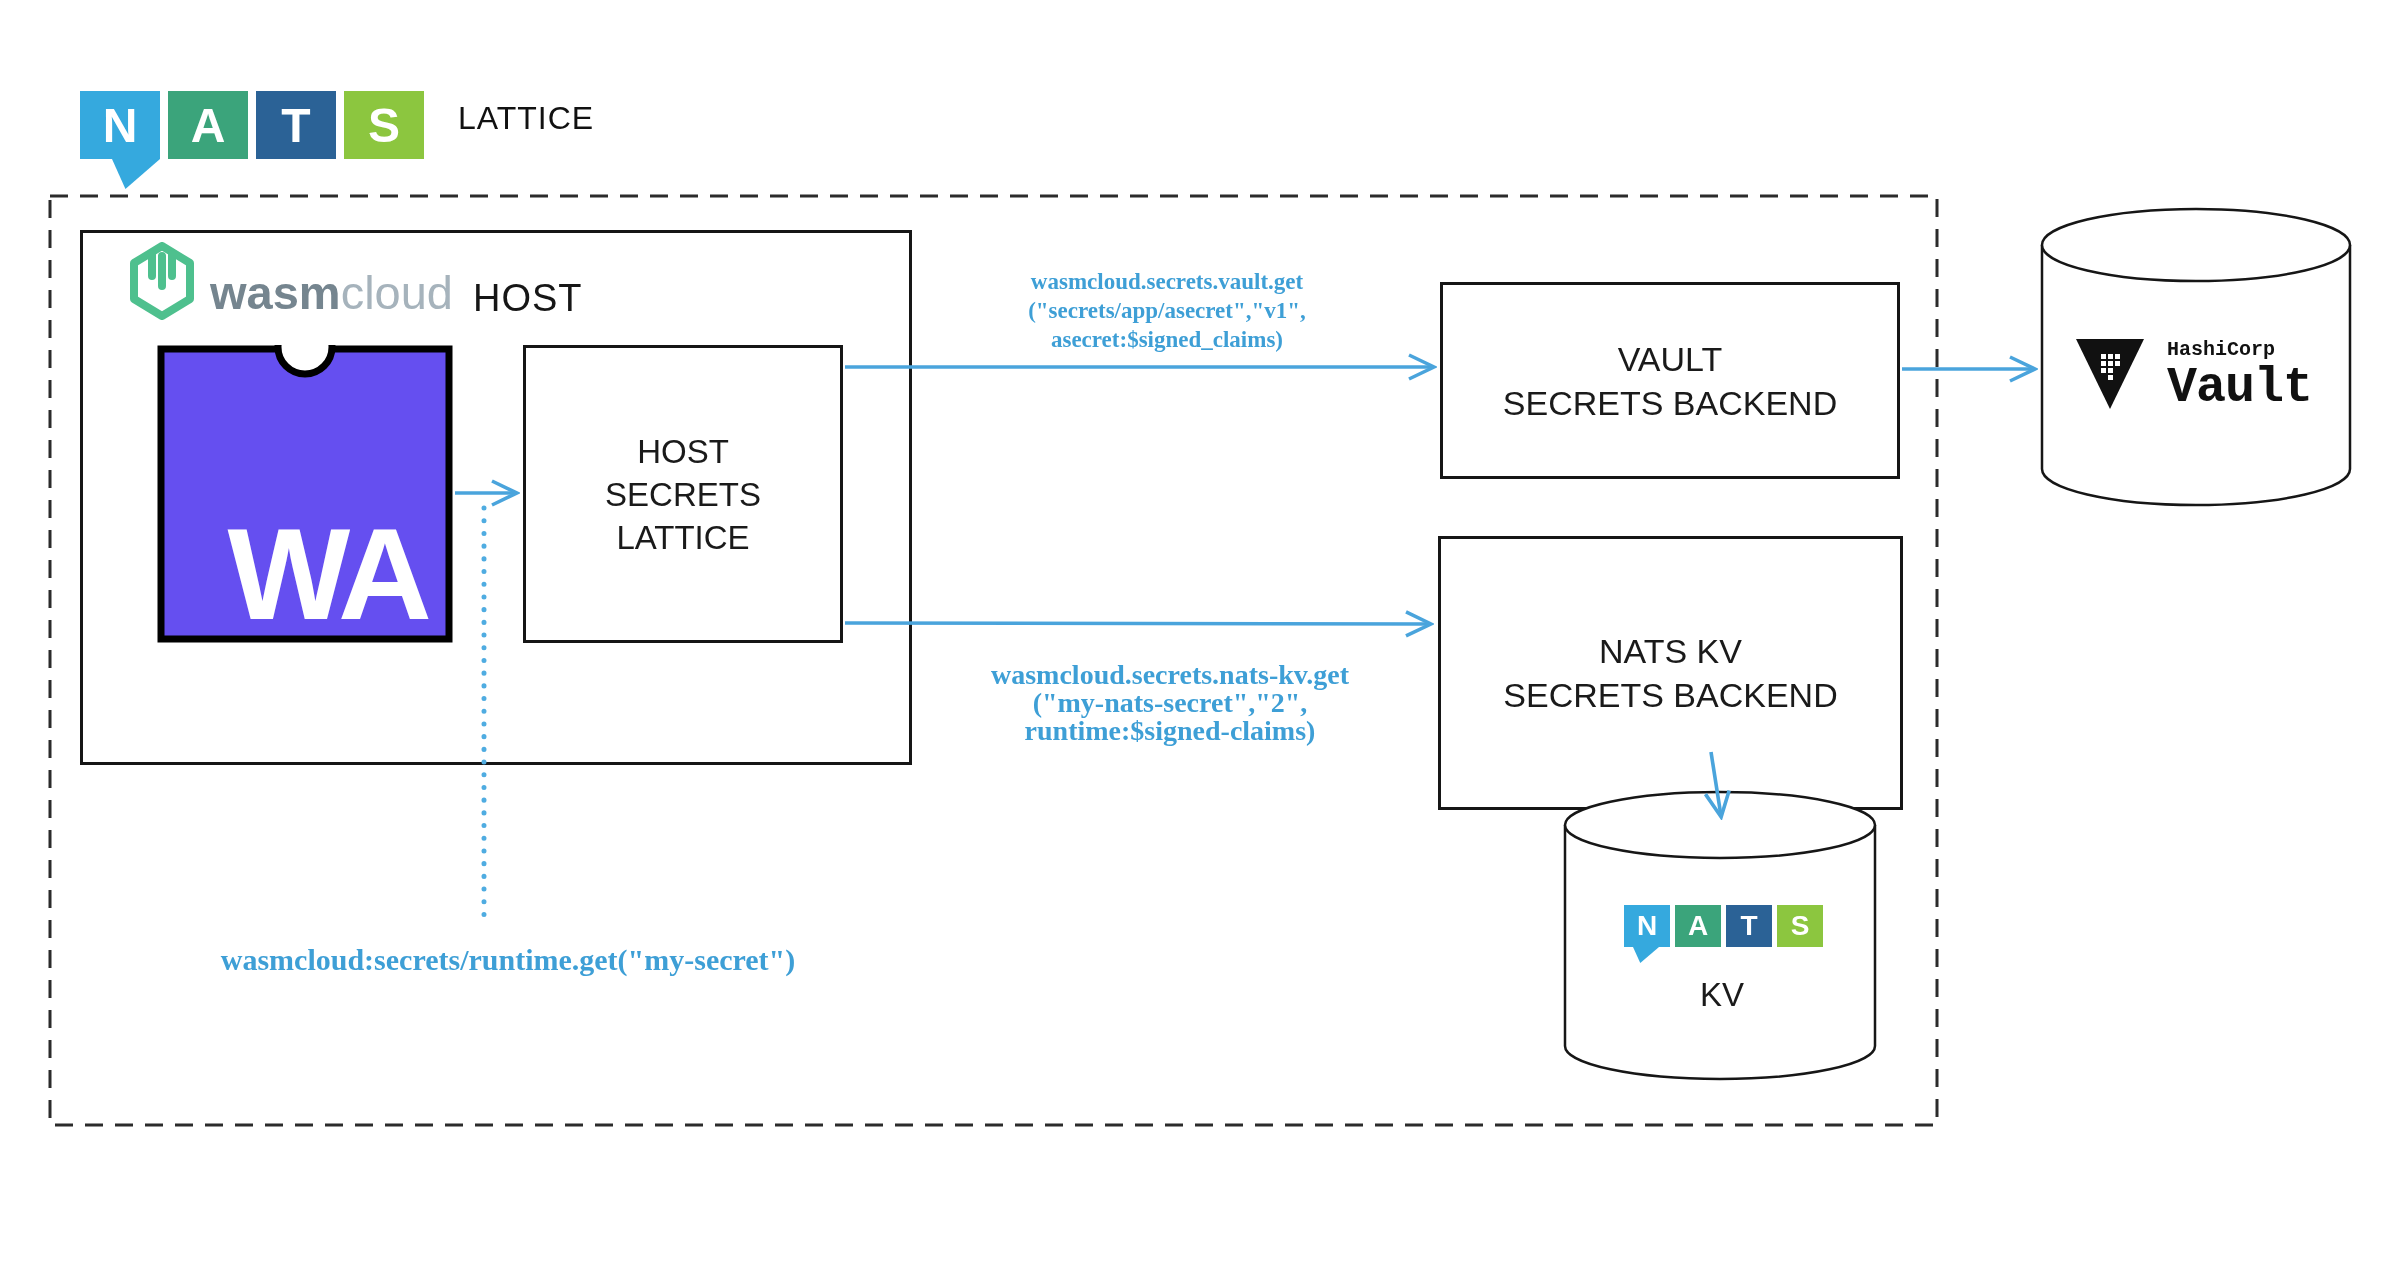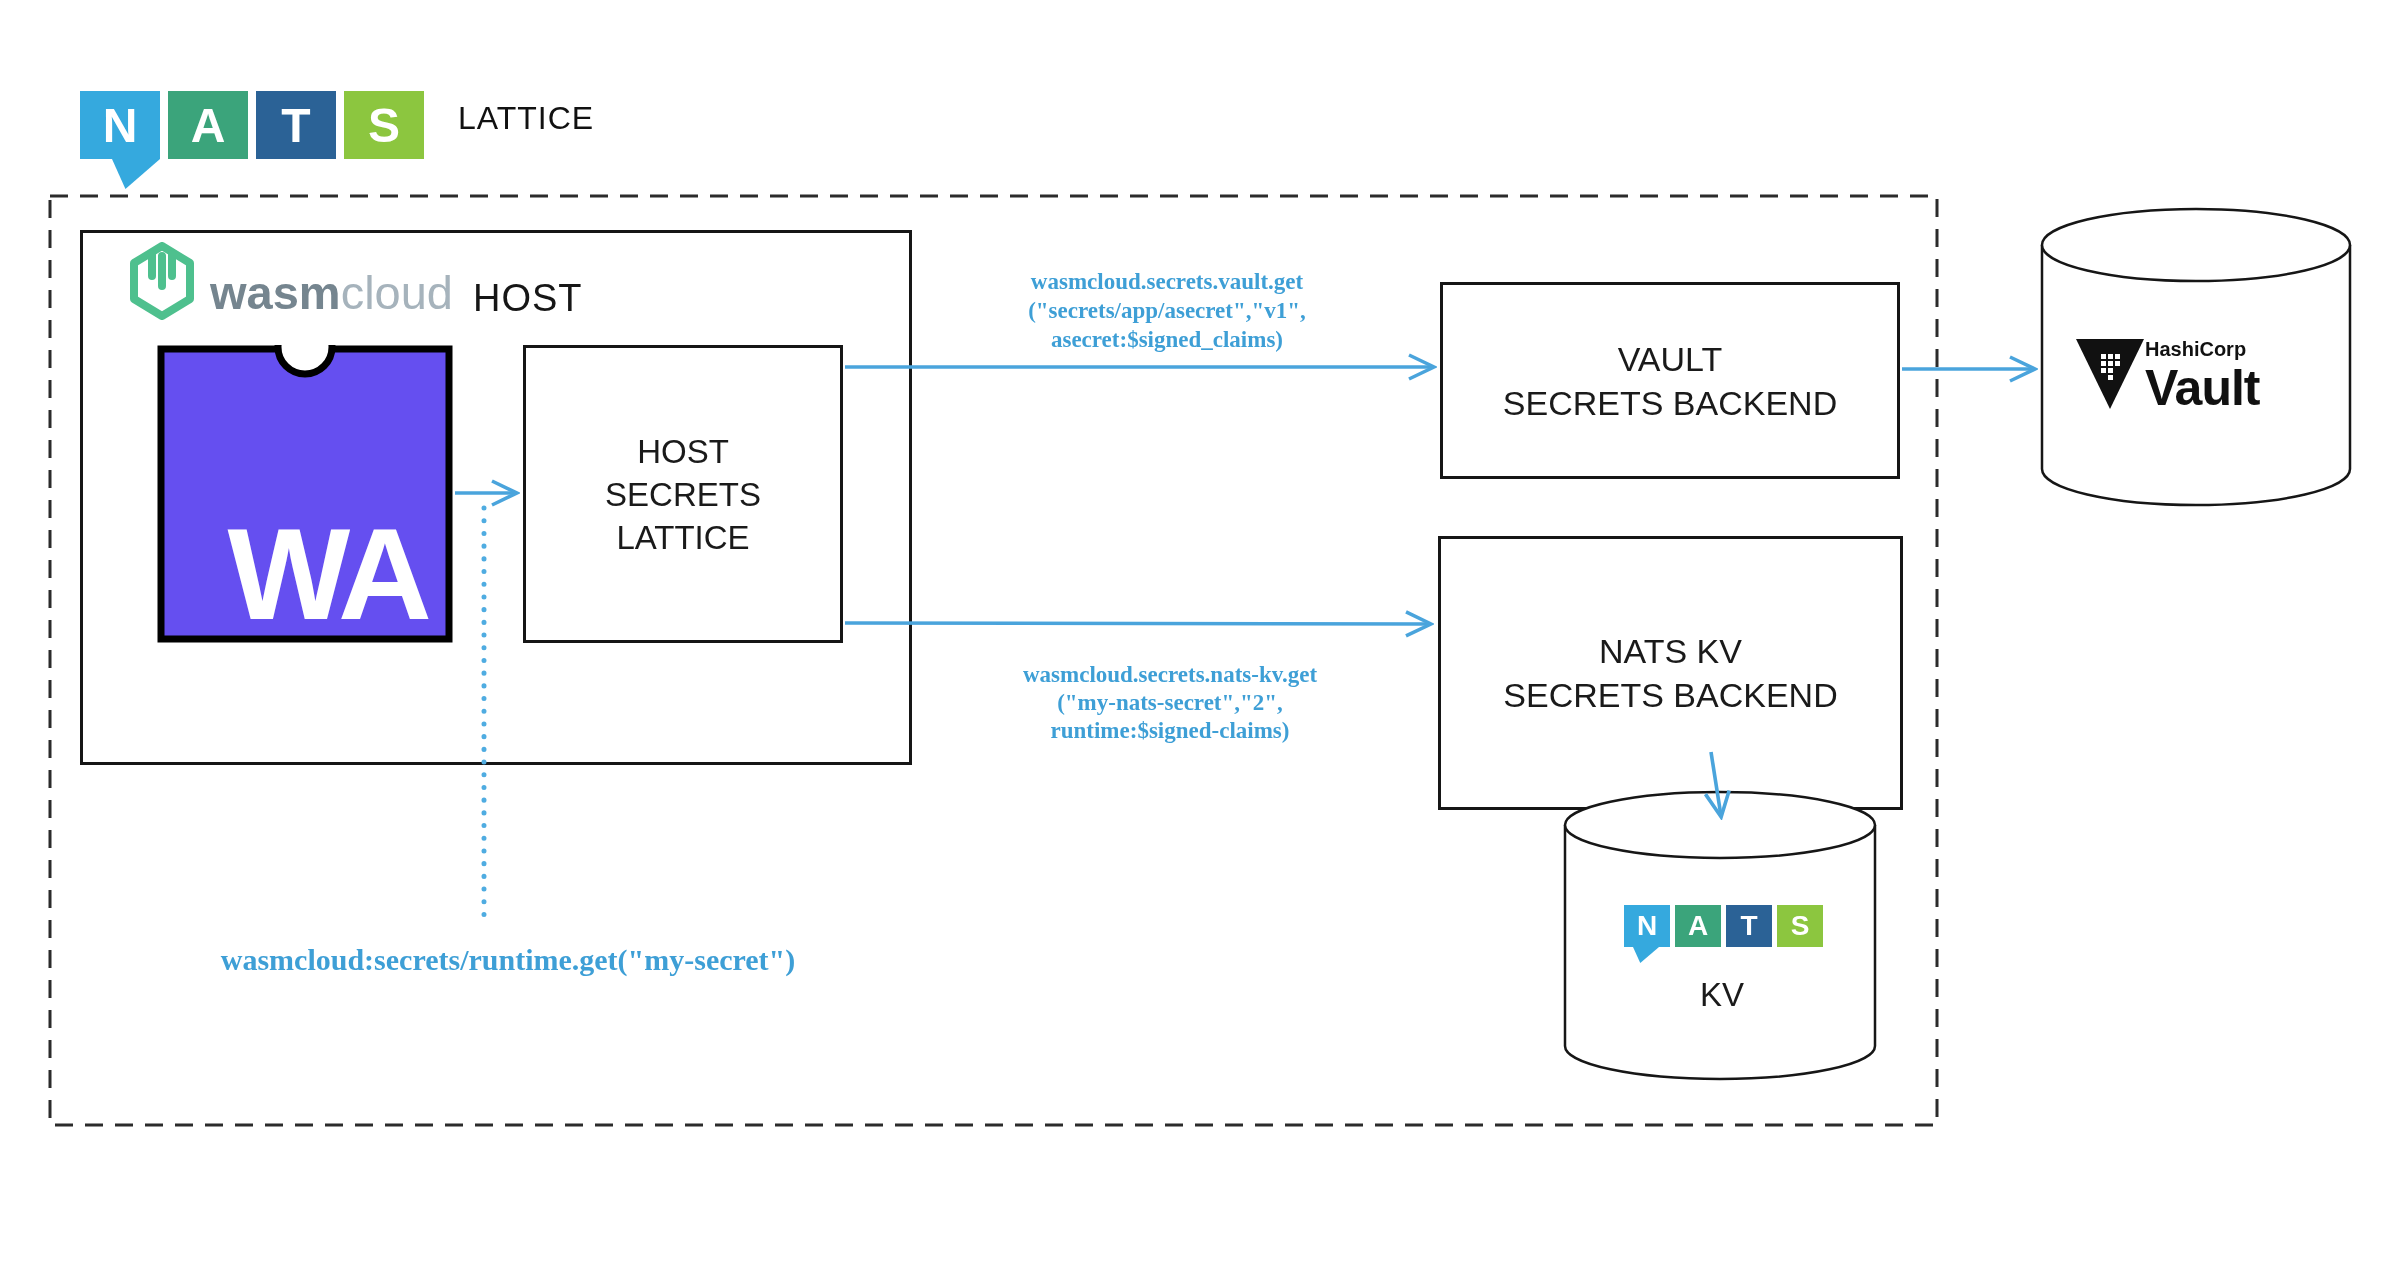--- a/index.html
+++ b/index.html
@@ -41,28 +41,28 @@
   .wc-cloud{font-size:47px;font-weight:normal;color:#A6B3BC;}
   .wc-host{font-size:38px;font-weight:500;color:#161616;margin-left:20px;letter-spacing:1px;}
   
   .wa-tile{position:absolute;left:157px;top:345px;width:292px;height:298px;}
   .wa-text{position:absolute;right:22px;bottom:4px;color:#fff;font-weight:bold;
       font-size:130px;letter-spacing:-5px;line-height:1;}
   
   .code{position:absolute;font-family:Liberation Serif, serif;
       font-weight:bold;color:#3E9FD6;text-align:center;}
   .code-vault{left:947px;top:267px;width:440px;font-size:23px;line-height:29px;}
-  .code-natskv{left:950px;top:661px;width:440px;font-size:23px;line-height:28px;}
+  .code-natskv{left:950px;top:661px;width:440px;font-size:28px;line-height:28px;}
   .code-runtime{left:108px;top:942px;width:800px;font-size:30px;line-height:36px;}
   
   .cyl{position:absolute;}
   .vault-cyl{left:2040px;top:207px;width:312px;height:300px;}
   .natskv-cyl{left:1563px;top:790px;width:314px;height:292px;}
   .vault-logo{position:absolute;left:2075px;top:338px;display:flex;align-items:flex-start;}
-  .vault-texts{display:flex;flex-direction:column;}
+  .vault-texts{margin-left:22px;display:flex;flex-direction:column;font-family:Liberation Mono, monospace;}
   .vault-brand{font-size:20px;font-weight:bold;color:#111;letter-spacing:0;}
   .vault-name{font-size:50px;font-weight:bold;color:#111;margin-top:-2px;letter-spacing:-1px;}
   .kv-label{position:absolute;left:1622px;top:976px;width:200px;text-align:center;
       font-size:33px;color:#1a1a1a;}
   
   .lines{position:absolute;left:0;top:0;width:2400px;height:1264px;pointer-events:none;}
 </style>
 </head>
 <body>
 

